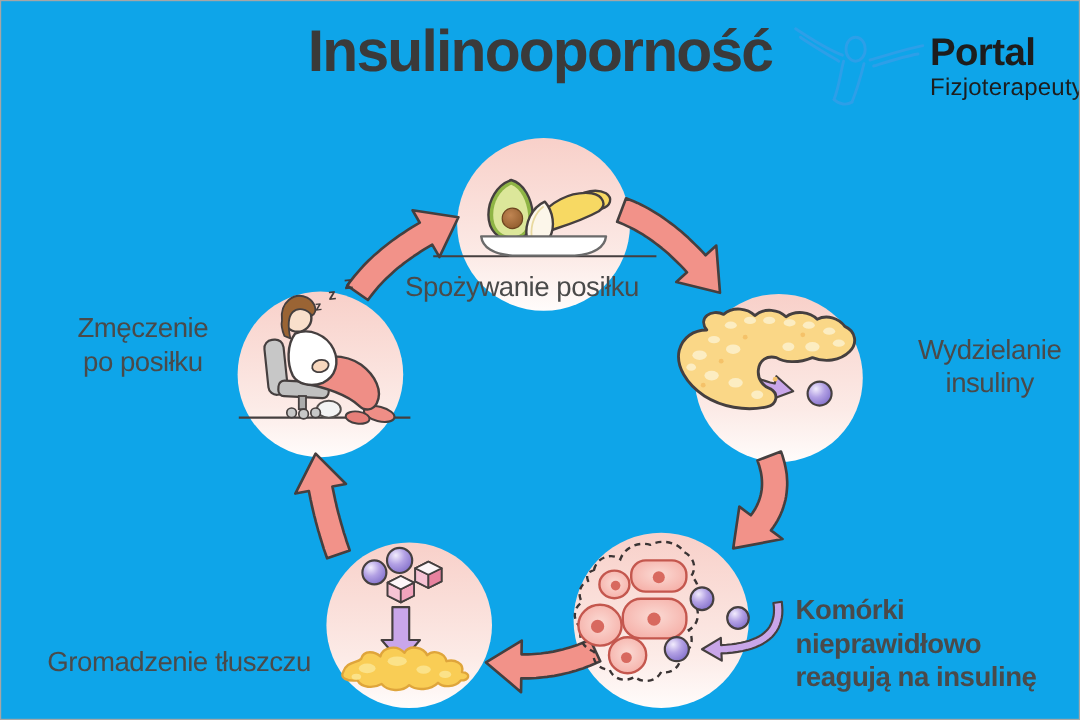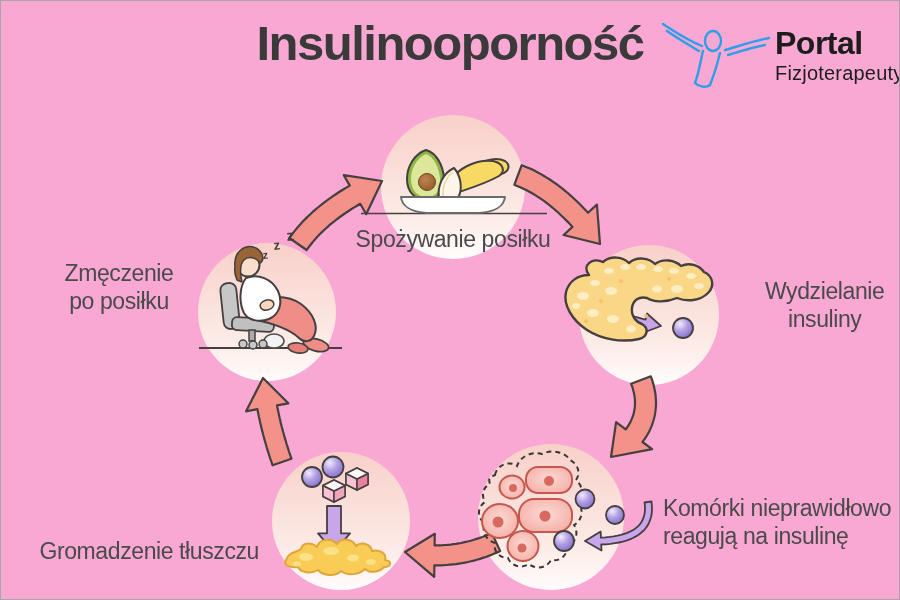--- a/index.html
+++ b/index.html
@@ -1,38 +1,38 @@
 <!DOCTYPE html>
 <html style="--title-text: #3a3a3a; --label-text: #4a4a4a; --brand-text: #1d1d1d; --logo-blue: #2d9fe8; --arrow-fill: #f29289; --outline-dark: #453f3f; --circle-gradient-top: #f8d0c9; --circle-gradient-bottom: #fffcfb; --purple-arrow: #c9a6e9; --insulin-sphere: #b3a1e4; --pancreas-yellow: #fad787; --cell-pink: #f5aca4; --cell-outline: #c4574e; --fat-yellow: #f9cd55; --sugar-pink: #f2a3bc;"><head>
 <meta charset="utf-8">
 <style>
   html,body{margin:0;padding:0;background:#ffffff;}
   .canvas{
-    position:relative;width:900px;height:600px;background:#f9a8d4;
+    position:relative;width:900px;height:600px;background:#0ea5e9;
     border:1px solid #a6a6a6;box-sizing:border-box;overflow:hidden;
     font-family:"Liberation Sans", sans-serif;
   }
   .title{
     position:absolute;top:14px;left:0;width:100%;text-align:center;
     font-size:49px;font-weight:bold;letter-spacing:-1.5px;color:var(--title-text,#3a3a3a);
     margin:0;
   }
   .logo{position:absolute;left:652px;top:10px;width:240px;height:82px;}
   .logo svg{position:absolute;left:0;top:0;}
   .logo-text{position:absolute;left:122px;top:16px;}
   .brand-name{font-size:32px;font-weight:bold;color:var(--brand-text,#1d1d1d);letter-spacing:-0.5px;line-height:1.0;}
   .brand-subtitle{font-size:20px;color:var(--brand-text,#1d1d1d);margin-top:3px;letter-spacing:0.2px;}
   .diagram{position:absolute;left:0;top:0;}
   .lbl{
     position:absolute;font-size:23px;line-height:1.22;color:var(--label-text,#4a4a4a);
     white-space:pre-line;letter-spacing:-0.4px;
   }
-  .lbl-meal{left:330px;top:224px;width:244px;text-align:center;}
+  .lbl-meal{left:312px;top:224px;width:244px;text-align:center;}
   .lbl-insulin{left:764px;top:276px;text-align:center;}
-  .lbl-cells{left:662px;top:493px;text-align:left;}
+  .lbl-cells{left:662px;top:493px;text-align:left;font-weight:bold;}
   .lbl-fat{left:26px;top:536px;width:232px;text-align:right;}
   .lbl-fatigue{left:58px;top:258px;width:120px;text-align:center;}
   .zzz{font-weight:bold;fill:#413b3b;}
 </style>
 </head>
 <body>
 
 <div class="canvas">
 
   <h1 class="title">Insulinooporność</h1>

